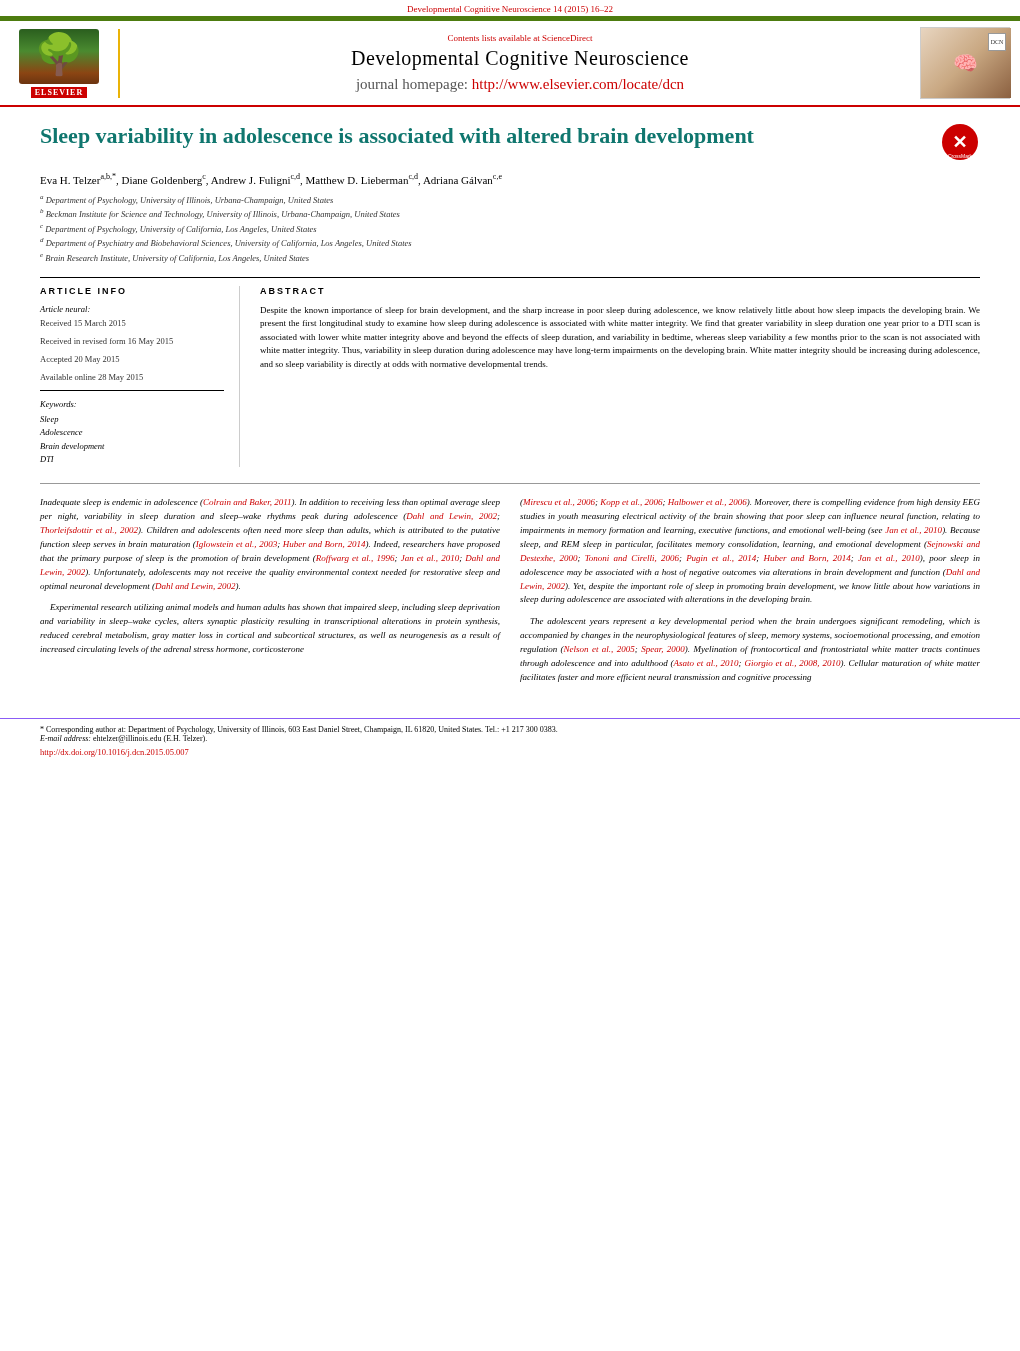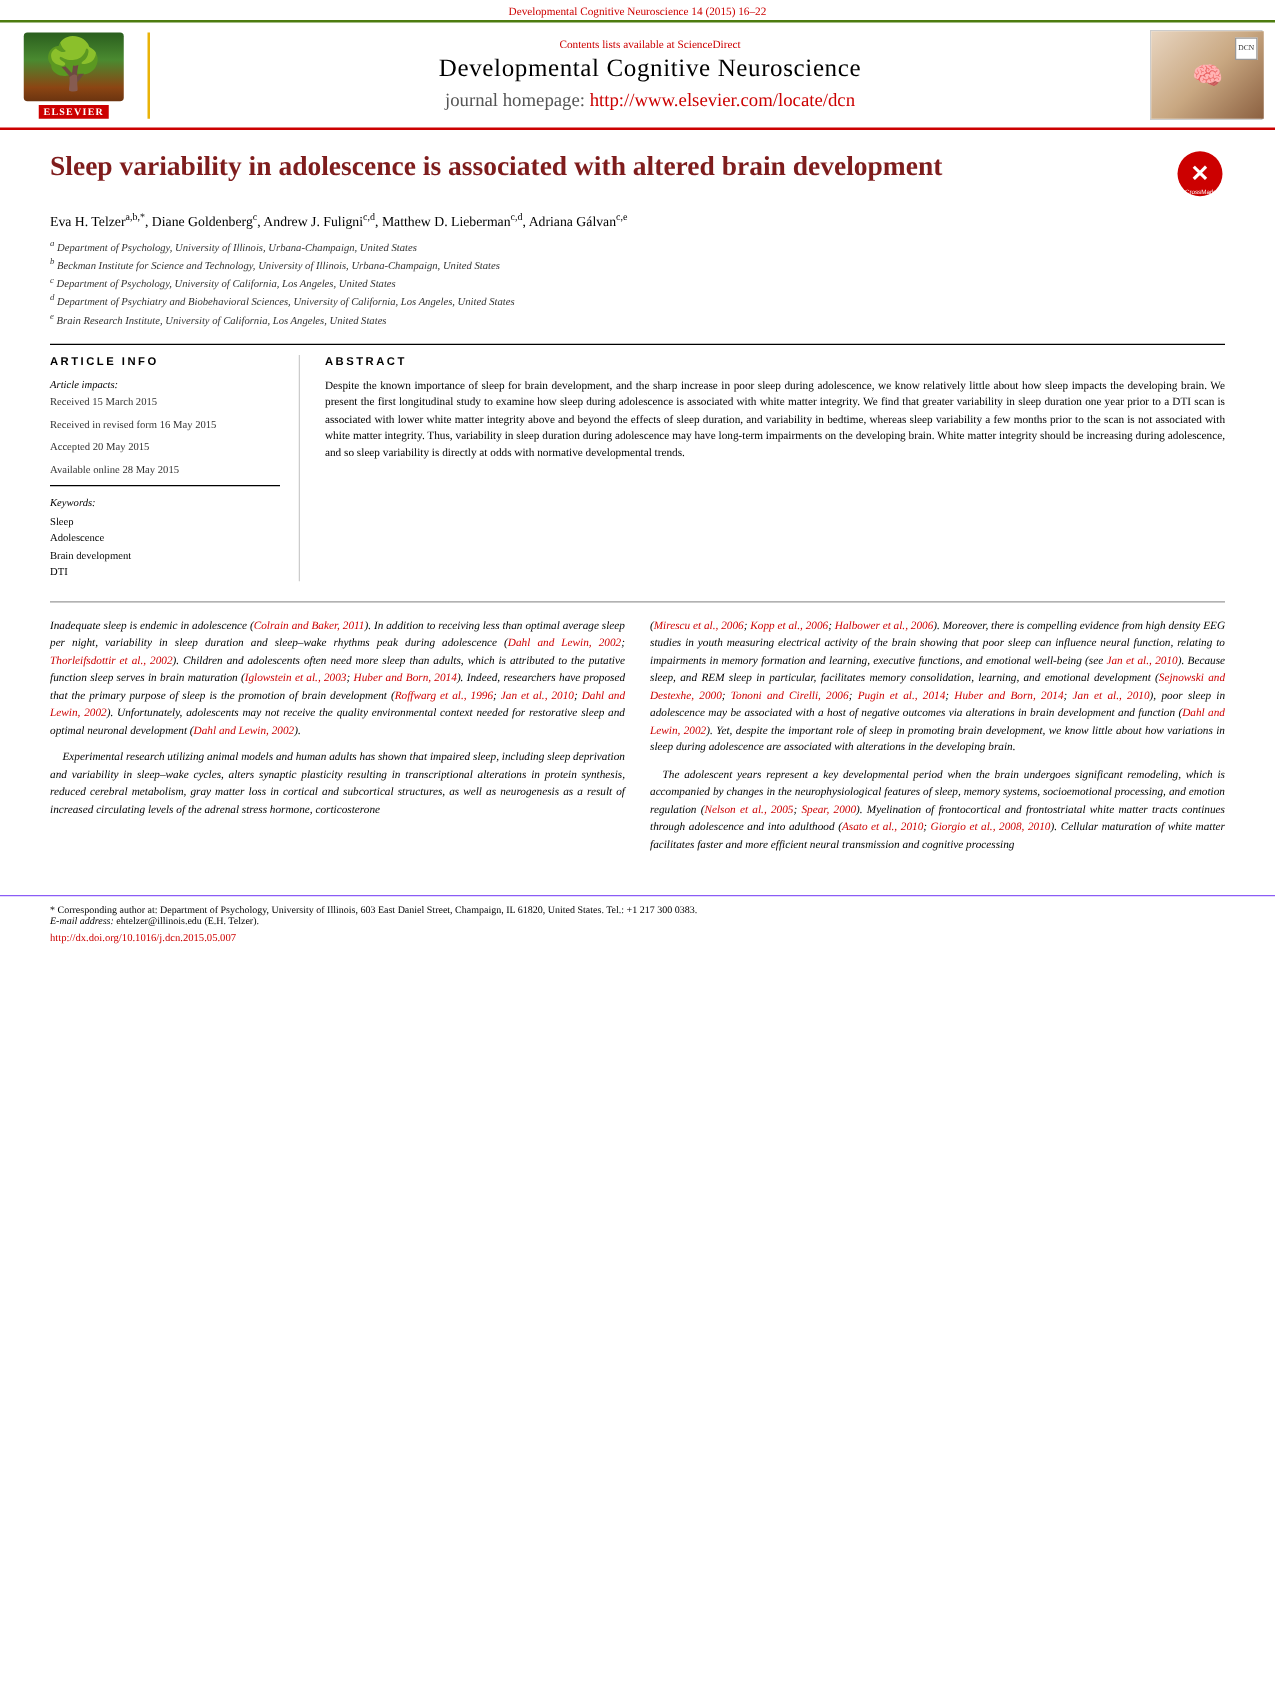--- a/index.html
+++ b/index.html
@@ -11,21 +11,21 @@
       width: 1020px;
       min-height: 1351px;
     }
 
     
     .top-bar {
       text-align: center;
       padding: 4px 0 2px;
       font-size: 9px;
       color: #c00;
-      border-bottom: 2px solid #4d7c0f;
+      border-bottom: 5px solid #4d7c0f;
     }
 
     
     .journal-header {
       display: flex;
       align-items: center;
       border-bottom: 2px solid #c00;
       padding: 6px 10px;
     }
     .elsevier-logo {
@@ -113,21 +113,21 @@
     
     .article-title-section {
       display: flex;
       justify-content: space-between;
       align-items: flex-start;
       margin-bottom: 10px;
     }
     .article-title {
       font-size: 22px;
       font-weight: bold;
-      color: #7f1d1d;
+      color: #0f766e;
       line-height: 1.3;
       max-width: 820px;
       font-family: 'Times New Roman', serif;
     }
     .crossmark {
       width: 40px;
       height: 40px;
       flex-shrink: 0;
     }
 
@@ -197,20 +197,21 @@
 
     .keywords-list {
       list-style: none;
       margin: 0;
       padding: 0;
     }
     .keywords-list li {
       font-size: 8.5px;
       color: #000;
       line-height: 1.6;
+      font-style: italic;
     }
 
     .abstract-text {
       font-size: 9px;
       line-height: 1.5;
       color: #000;
       text-align: justify;
     }
     .abstract-text a { color: #c00; text-decoration: none; }
     .abstract-copyright {
@@ -327,21 +328,21 @@
     <sup>e</sup> <span>Brain Research Institute, University of California, Los Angeles, United States</span>
   </div>
 
   <hr class="divider-line">
 
   <div class="two-col">
 
     <div class="article-info-col">
       <div class="section-heading">ARTICLE INFO</div>
 
-      <div class="field-label">Article impacts:</div>
+      <div class="field-label">Article neural:</div>
       <div class="field-value">Received 15 March 2015</div>
       <div class="field-value">Received in revised form 16 May 2015</div>
       <div class="field-value">Accepted 20 May 2015</div>
       <div class="field-value">Available online 28 May 2015</div>
 
       <hr class="divider-line">
 
       <div class="field-label">Keywords:</div>
       <ul class="keywords-list">
         <li>Sleep</li>

